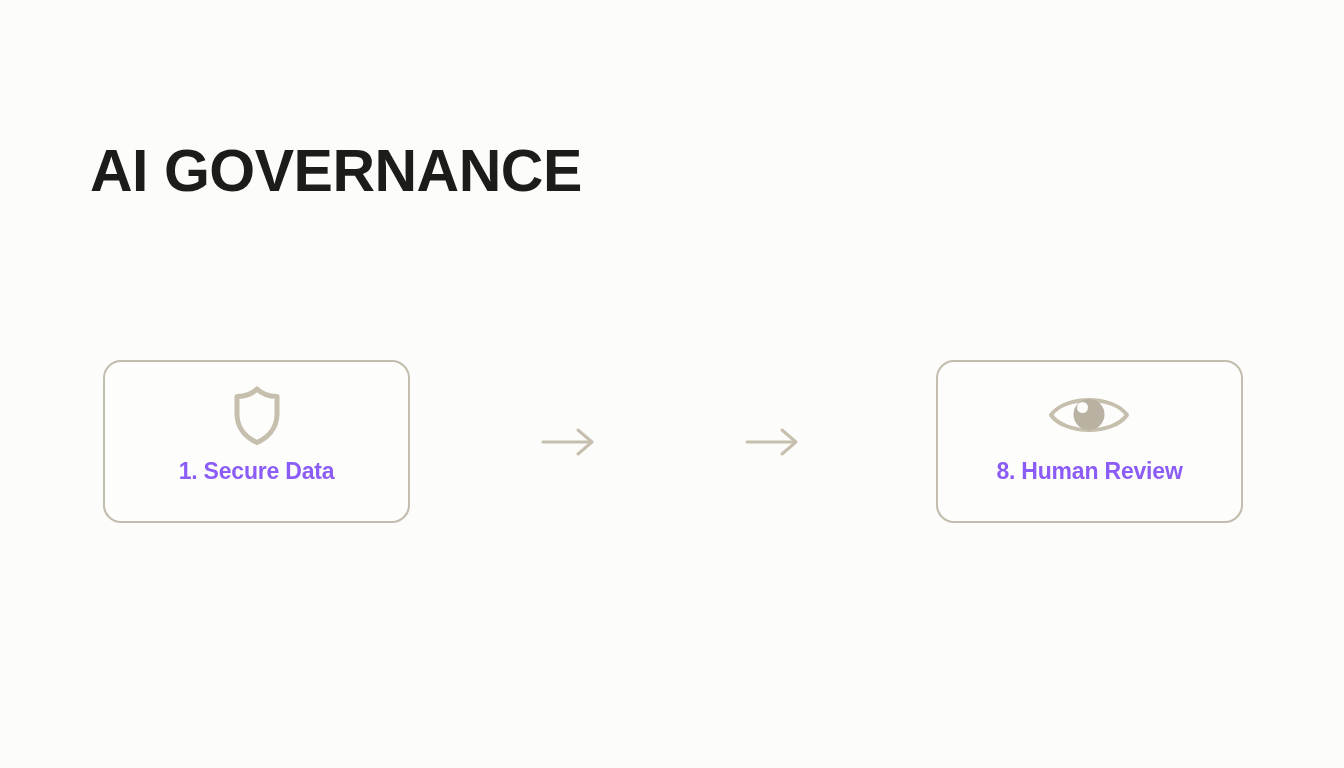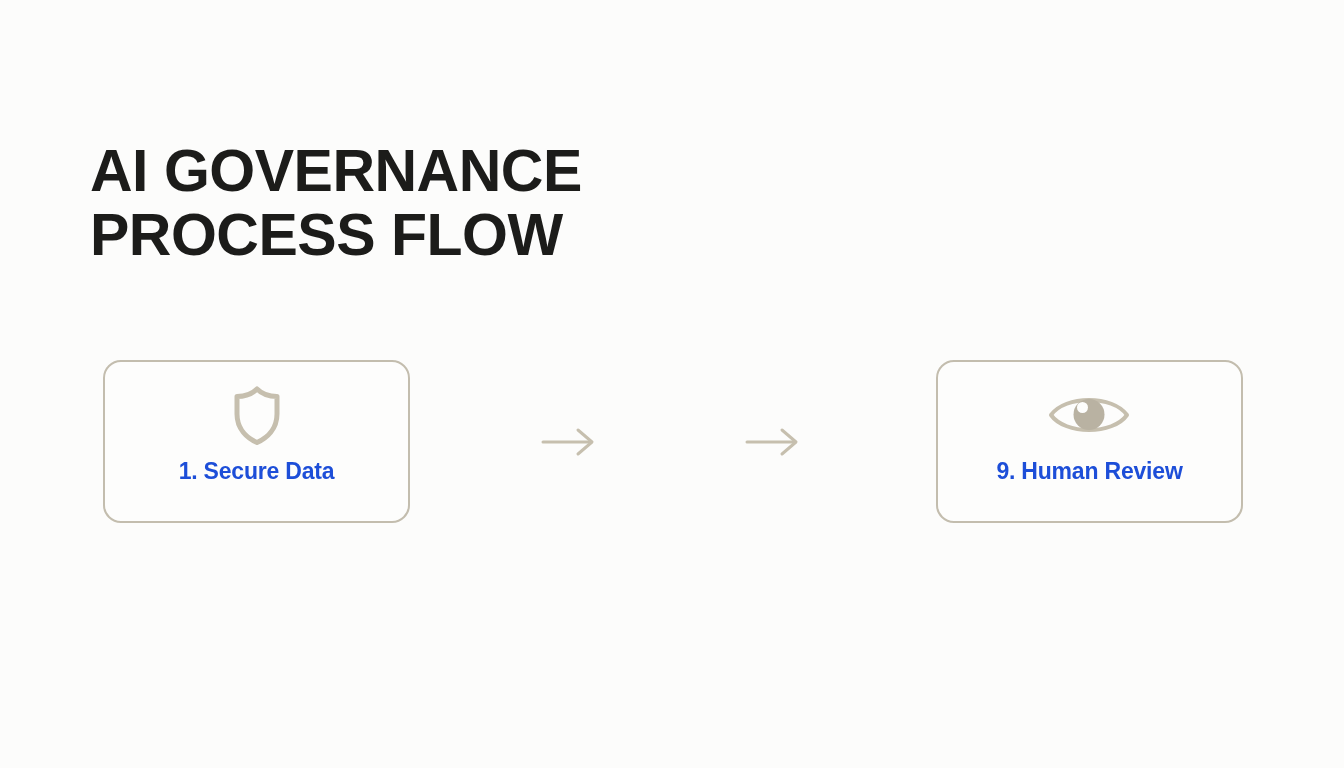--- a/index.html
+++ b/index.html
@@ -72,21 +72,21 @@
     height: 62px;
     display: flex;
     align-items: center;
     justify-content: center;
   }
 
   .card-label {
     margin-top: 12px;
     font-size: 23px;
     font-weight: 700;
-    color: #1d4ed8;
+    color: #8b5cf6;
     letter-spacing: -0.2px;
     white-space: nowrap;
   }
 
   
   .arrow {
     width: 84px;
     height: 40px;
     display: flex;
     align-items: center;
@@ -94,21 +94,20 @@
     flex: 0 0 auto;
   }
 </style>
 </head>
 <body>
 
 <div class="canvas">
 
   <div class="title-block">
     <div class="title-line">AI GOVERNANCE</div>
-    <div class="title-line">PROCESS FLOW</div>
   </div>
 
   <div class="flow-row">
 
     <div class="step-card">
       <div class="card-icon">
         <svg width="56" height="62" viewBox="0 0 56 62" aria-hidden="true">
           <path d="M28 5 C22 11, 13 12.5, 8 12.5 L8 30 C8 45, 18 54, 28 58.5 C38 54, 48 45, 48 30 L48 12.5 C43 12.5, 34 11, 28 5 Z" fill="none" stroke="#c6bfae" stroke-width="5" stroke-linejoin="round" stroke-linecap="round"></path>
         </svg>
       </div>
@@ -131,17 +130,17 @@
     </div>
 
     <div class="step-card">
       <div class="card-icon">
         <svg width="84" height="50" viewBox="0 0 84 50" aria-hidden="true">
           <path d="M4 25 C18 5, 66 5, 80 25 C66 45, 18 45, 4 25 Z" fill="none" stroke="#c6bfae" stroke-width="4" stroke-linejoin="round"></path>
           <circle cx="42" cy="24.5" r="15.5" fill="#b9b2a2"></circle>
           <circle cx="35.5" cy="17.5" r="5.5" fill="#fdfdfc"></circle>
         </svg>
       </div>
-      <div class="card-label">9. Human Review</div>
+      <div class="card-label">8. Human Review</div>
     </div>
 
   </div>
 </div>
 
 </body></html>

